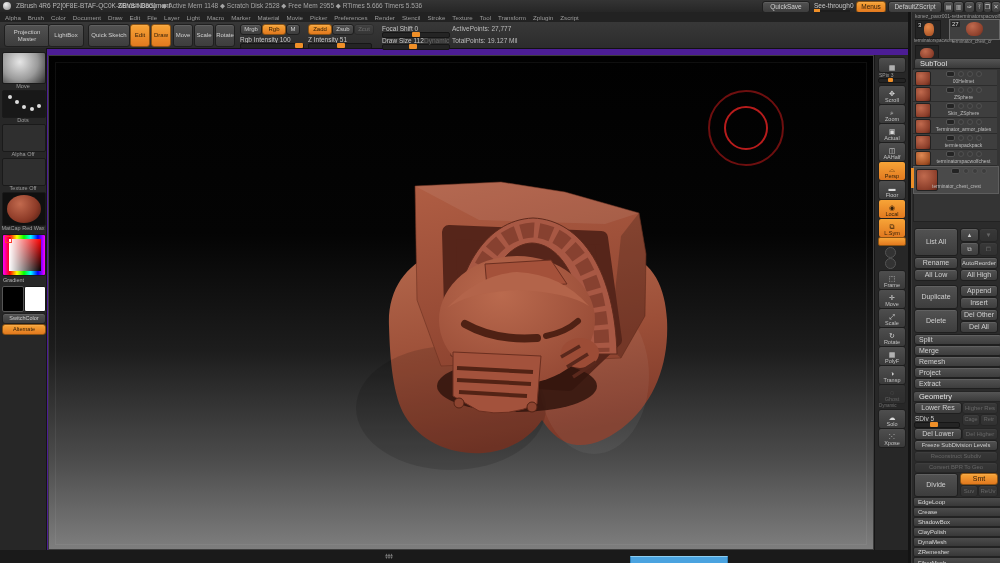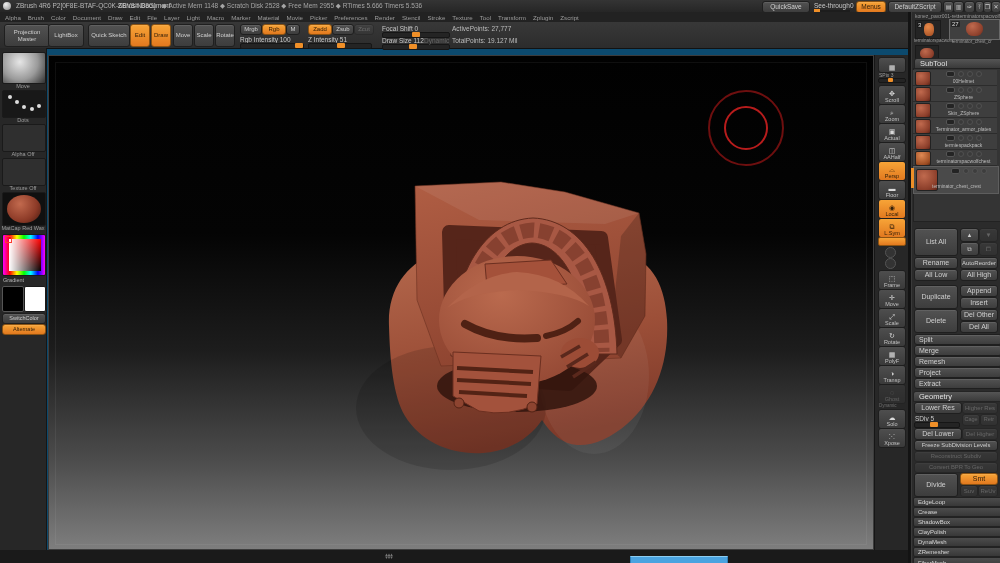--- a/index.html
+++ b/index.html
@@ -1,17 +1,17 @@
 <!DOCTYPE html>
 <html><head>
 <meta charset="utf-8">
 <style>
   html,body{margin:0;padding:0;background:#141414;}
   #app{position:relative;width:1000px;height:563px;overflow:hidden;
-       font-family:"Liberation Sans",sans-serif;color:#c4c4c4;background:#0c4a6e;
+       font-family:"Liberation Sans",sans-serif;color:#c4c4c4;background:#4c1d95;
        -webkit-font-smoothing:antialiased;}
   .abs{position:absolute;}
   .txt{white-space:nowrap;}
   
   .btn{position:absolute;background:linear-gradient(#525252,#3d3d3d);
        border:1px solid #1f1f1f;border-radius:3px;color:#cfcfcf;
        box-shadow:inset 0 1px 0 rgba(255,255,255,.09);
        display:flex;align-items:center;justify-content:center;text-align:center;
        font-size:7px;line-height:1.05;cursor:default;}
   .btn.on{background:linear-gradient(#f7a437,#e2791f);color:#33200a;border-color:#8a5212;}

